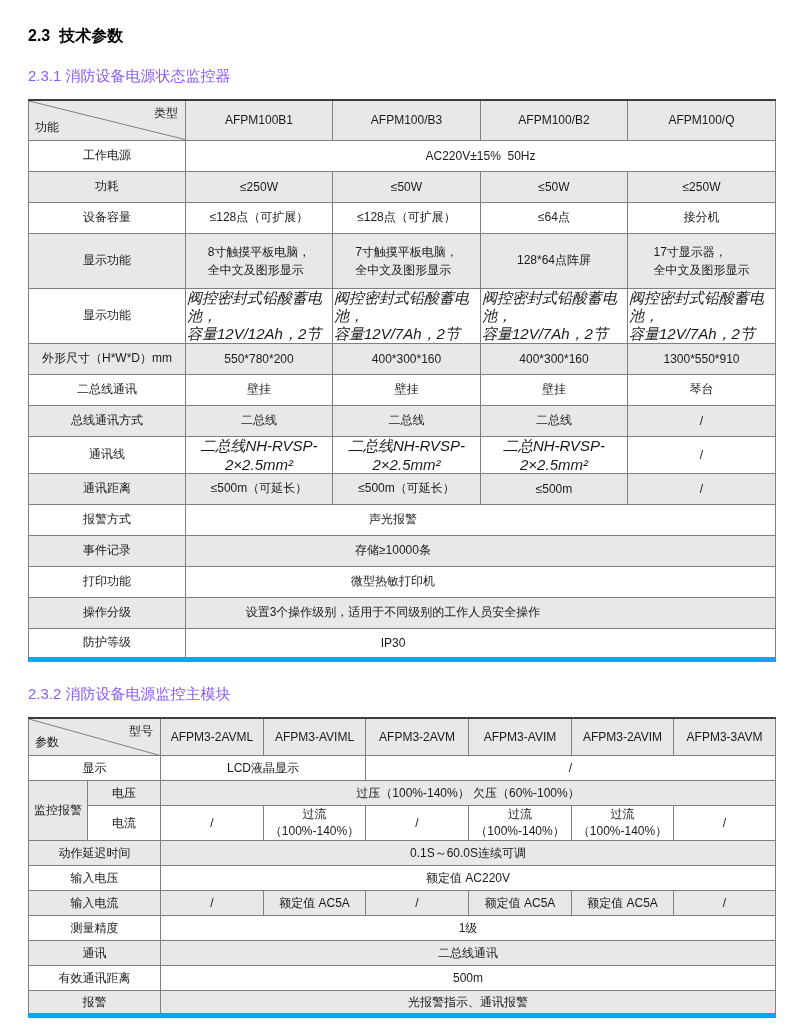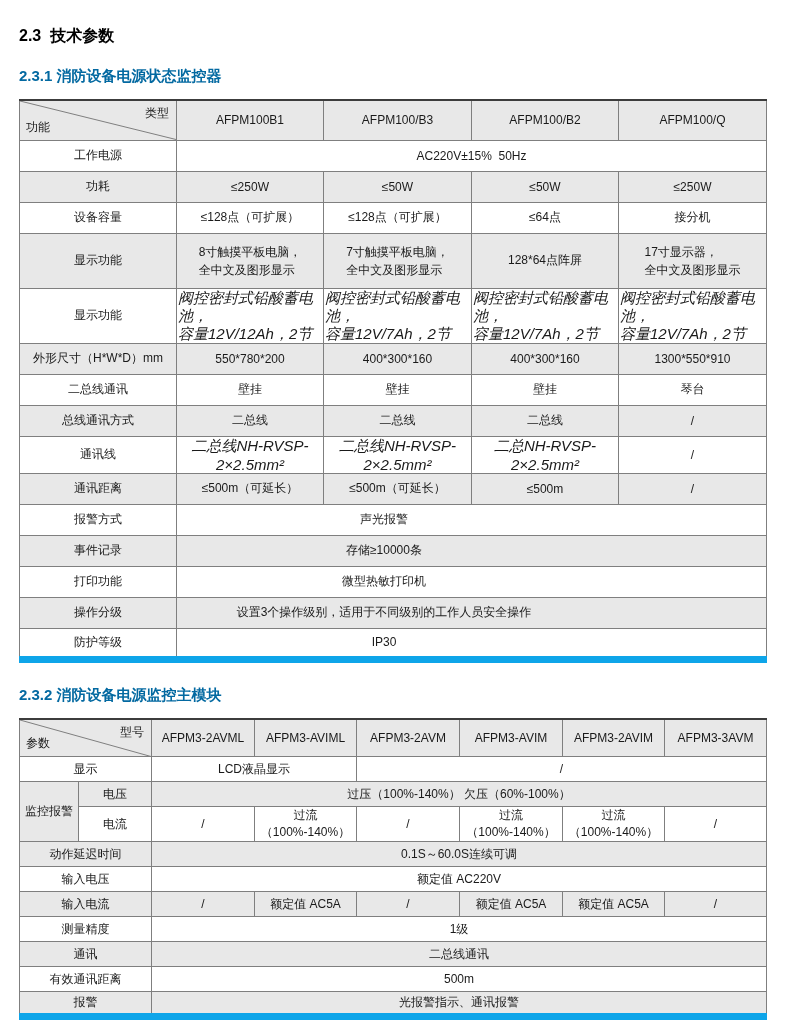--- a/index.html
+++ b/index.html
@@ -1,24 +1,24 @@
 <!DOCTYPE html>
 <html><head>
 <meta charset="utf-8">
 <style>
   html,body{margin:0;padding:0;background:#fff;}
   body{width:800px;height:1033px;overflow:hidden;color:#1a1a1a;
        font-family:"Liberation Sans","DejaVu Sans",sans-serif;}
-  .content{padding:0 25px 0 19px;}
+  .content{padding:0 25px 0 28px;}
   h1{margin:26px 0 0;font-size:16px;font-weight:bold;color:#000;white-space:pre;}
-  h2{font-size:15px;font-weight:bold;color:#0369a1;white-space:pre;}
+  h2{font-size:15px;font-weight:normal;color:#8b5cf6;white-space:pre;}
   #s1{margin:20px 0 0;}
   #s2{margin:23px 0 0;}
   table{border-collapse:collapse;table-layout:fixed;width:747px;margin-top:13px;
-        border-top:2px solid #3c3c3c;border-bottom:7px solid #0ea5e9;}
+        border-top:2px solid #3c3c3c;border-bottom:5px solid #0ea5e9;}
   td{border:1px solid #7f7f7f;text-align:center;vertical-align:middle;
      font-size:12px;padding:0 3px;overflow:hidden;}
   [data-bind]{white-space:pre-wrap;}
   tr.g>td{background:#e8e8e8;}
   .t1 tr{height:31px;}
   .t1 tr.head{height:40px;}
   .t1 tr.tall{height:55px;}
   .t2 tr{height:25px;}
   .t2 tr.head{height:38px;}
   .lab{text-align:center;}

